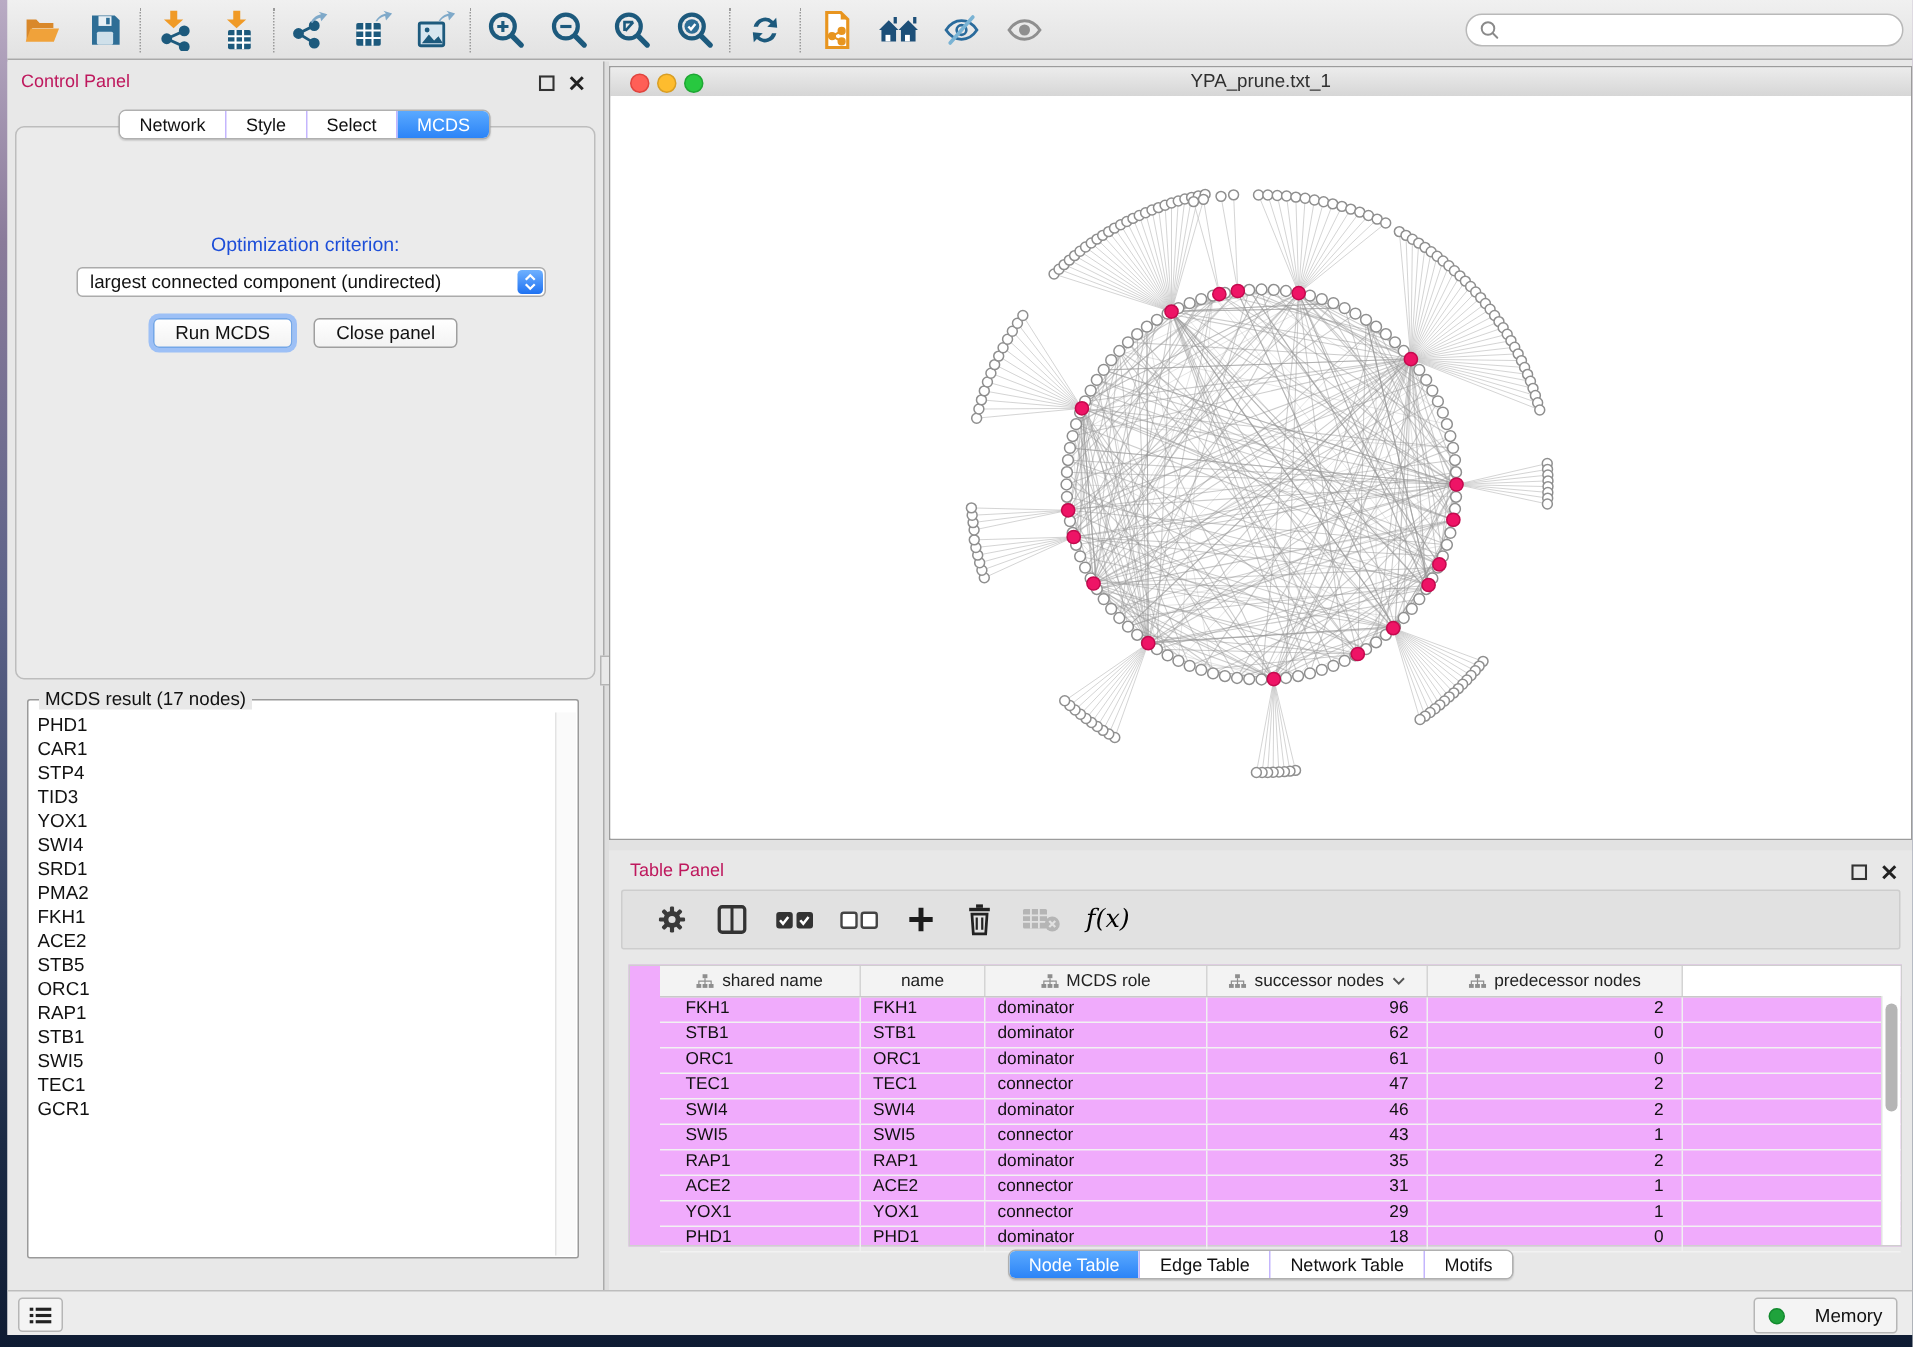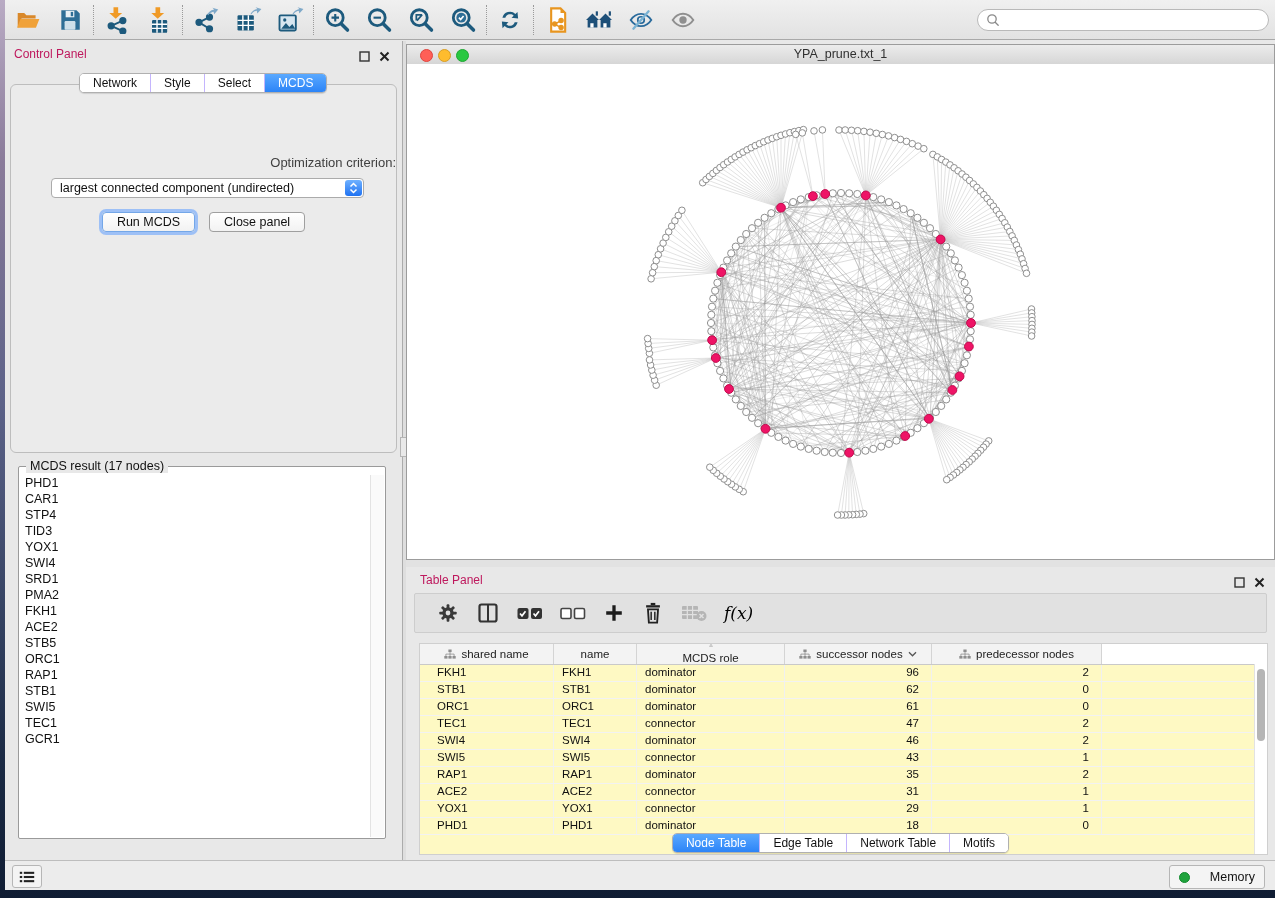--- a/index.html
+++ b/index.html
@@ -25,21 +25,21 @@
   .panel-title{position:absolute;left:9px;top:6px;font-size:12px;color:#be185d;}
   .winbtn{position:absolute;top:7px;width:12px;height:12px;cursor:default;}
   .seggroup{display:flex;border:1px solid #b0b0b0;border-radius:5px;overflow:hidden;background:#fff;
     box-shadow:0 1px 1px rgba(0,0,0,0.12);}
   .seg{padding:2px 13px;font-size:12px;color:#111;background:#fff;border-left:1px solid #c4b5fd;white-space:nowrap;}
   .seg:first-child{border-left:none;}
   .seg.active{background:linear-gradient(#5aa9ff,#2c84f7);color:#fff;}
   .cp-tabs{position:absolute;left:74px;top:32px;z-index:3;}
   .tabpanel{position:absolute;left:5px;top:43px;width:387px;height:369px;background:#ebebeb;
     border:1px solid #bdbdbd;border-radius:6px;box-sizing:border-box;}
-  .optlabel{position:absolute;left:0;top:70px;width:100%;text-align:right;font-size:13px;color:#404040;}
+  .optlabel{position:absolute;left:0;top:70px;width:100%;text-align:center;font-size:13px;color:#1d4ed8;}
   .dropdown{position:absolute;left:40px;top:93px;width:313px;height:20px;background:#fff;
     border:1px solid #ababab;border-radius:4px;box-sizing:border-box;display:flex;align-items:center;}
   .dropdown .dd-text{flex:1;font-size:12.5px;padding-left:8px;color:#111;white-space:nowrap;}
   .dd-step{width:17px;height:16px;margin-right:1px;border-radius:3px;
     background:linear-gradient(#6fb1ff,#1f72f2);display:flex;flex-direction:column;align-items:center;justify-content:center;}
   .btnrow{position:absolute;left:0;top:127px;width:100%;display:flex;justify-content:center;gap:14px;}
   .macbtn{background:linear-gradient(#ffffff,#f2f2f2);border:1px solid #9f9f9f;border-radius:4px;
     font-size:12.5px;padding:2px 14px;color:#111;font-family:"Liberation Sans",sans-serif;}
   .macbtn.focusring{border-color:#74a7e8;box-shadow:0 0 0 3px rgba(92,156,255,0.55);}
   .groupbox{position:absolute;left:13px;top:425px;width:368px;height:373px;border:1px solid #9a9a9a;
@@ -61,27 +61,27 @@
   .tl.green{left:49px;background:#28c840;border:0.5px solid #1ea733;}
   .wintitle{position:absolute;left:0;top:2px;width:100%;text-align:center;font-size:12.5px;color:#303030;}
   .netcanvas{position:absolute;left:0;top:19px;width:867px;height:495px;background:#fff;}
   .hsplit{position:absolute;left:401px;top:560px;width:869px;height:7px;background:#e2e2e2;}
   
   .tpanel{position:absolute;left:401px;top:567px;width:869px;height:293px;background:#e8e8e8;}
   .ttoolbar{position:absolute;left:8px;top:26px;width:853px;height:40px;background:#e1e1e1;
     border:1px solid #cdcdcd;border-radius:2px;box-sizing:border-box;display:flex;align-items:center;gap:17px;padding-left:22px;}
   .titem{display:flex;align-items:center;}
   .fx{font-family:"DejaVu Serif",serif;font-style:italic;font-size:17px;color:#000000;}
-  .tablebox{position:absolute;left:13px;top:76px;width:849px;height:212px;background:#fef9c3;border:1px solid #cfcfcf;box-sizing:border-box;}
+  .tablebox{position:absolute;left:13px;top:76px;width:849px;height:188px;background:#f0abfc;border:1px solid #cfcfcf;box-sizing:border-box;padding-left:20px;}
   .thead{display:flex;height:20px;background:#f3f3f3;border-bottom:1px solid #c9c9c9;}
   .th{display:flex;align-items:center;justify-content:center;gap:5px;font-size:11.5px;color:#222;
     border-right:1px solid #d4d4d4;box-sizing:border-box;}
   .trow{display:flex;height:16px;border-bottom:1px solid #f2f2f2;}
   .td{font-size:11.5px;color:#111;line-height:15px;box-sizing:border-box;border-right:1px solid #f0f0f0;white-space:nowrap;overflow:hidden;}
-  .c0{width:134px;} .c1{width:83px;} .c2{width:148px;flex-direction:column;} .c3{width:147px;} .c4{width:170px;} .cf{flex:1;border-right:none;}
+  .c0{width:134px;} .c1{width:83px;} .c2{width:148px;} .c3{width:147px;} .c4{width:170px;} .cf{flex:1;border-right:none;}
   .td.c0{padding-left:17px;} .td.c1{padding-left:8px;} .td.c2{padding-left:8px;}
   .td.c3,.td.c4{text-align:right;padding-right:12px;}
   .tscroll{position:absolute;top:20px;right:0;bottom:0;width:12px;background:#fff;border-left:1px solid #e2e2e2;}
   .tthumb{position:absolute;left:2px;top:5px;width:8px;height:72px;background:#b5b5b5;border-radius:4px;}
   .tp-tabs{position:absolute;left:0;top:266px;width:100%;display:flex;justify-content:center;}
   
   .statusbar{position:absolute;left:0;top:860px;width:100%;height:30px;background:#ececec;border-top:1px solid #bdbdbd;box-sizing:border-box;}
   .sq-btn{position:absolute;left:7px;top:4px;width:28px;height:21px;background:#f4f4f4;border:1px solid #b6b6b6;border-radius:3px;
     display:flex;align-items:center;justify-content:center;}
   .membtn{position:absolute;right:10px;top:4px;height:22px;background:#f4f4f4;border:1px solid #b6b6b6;border-radius:3px;

